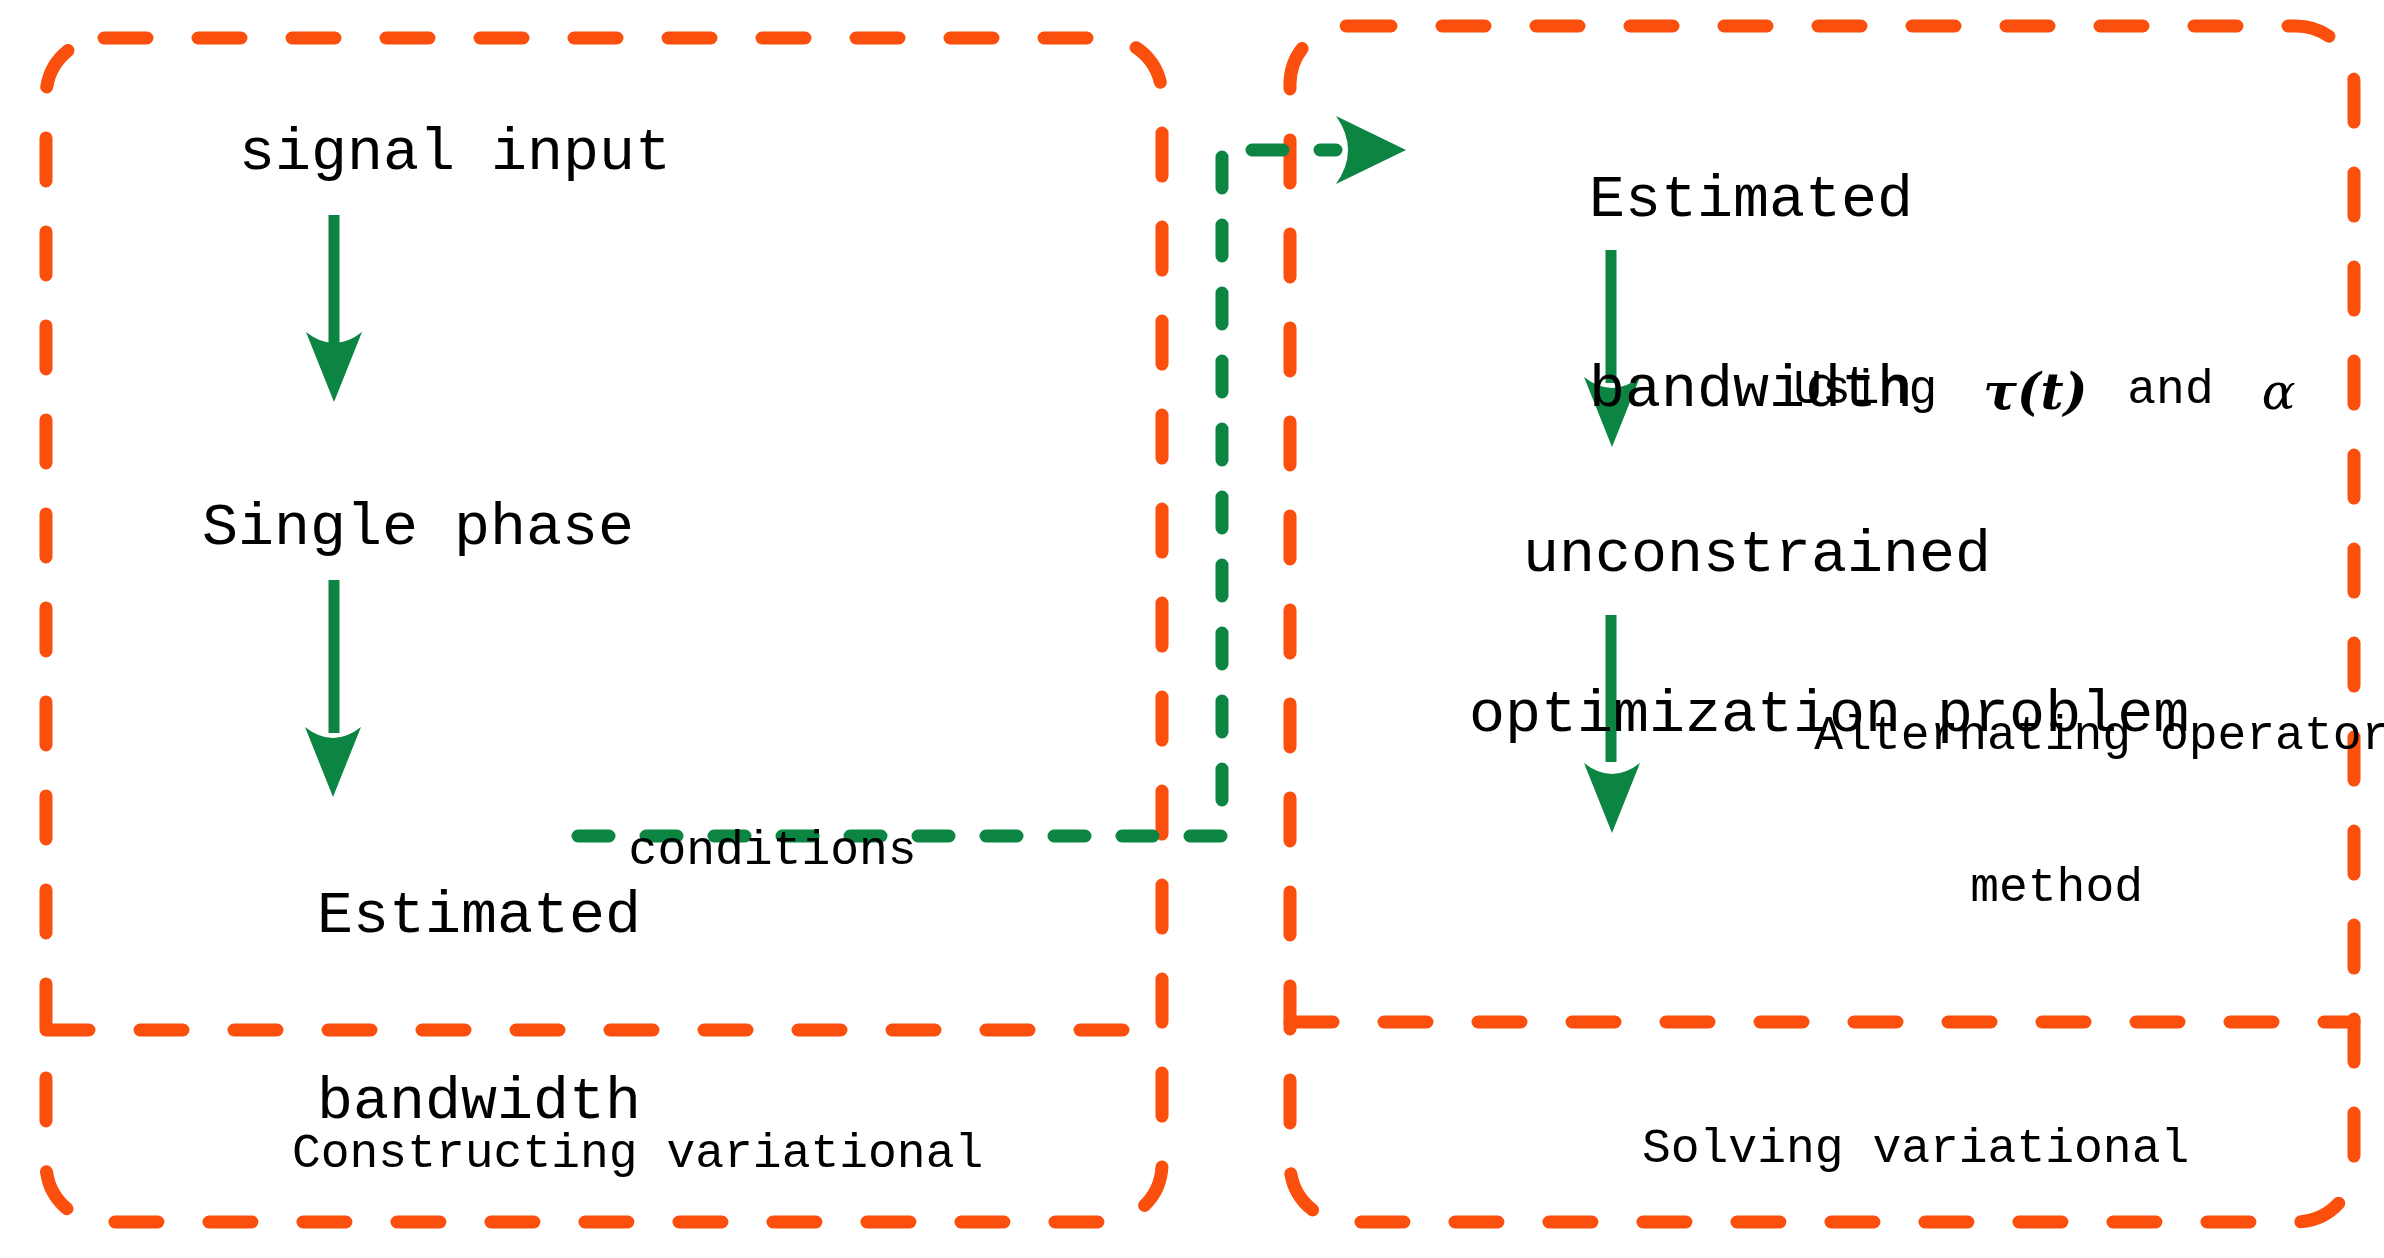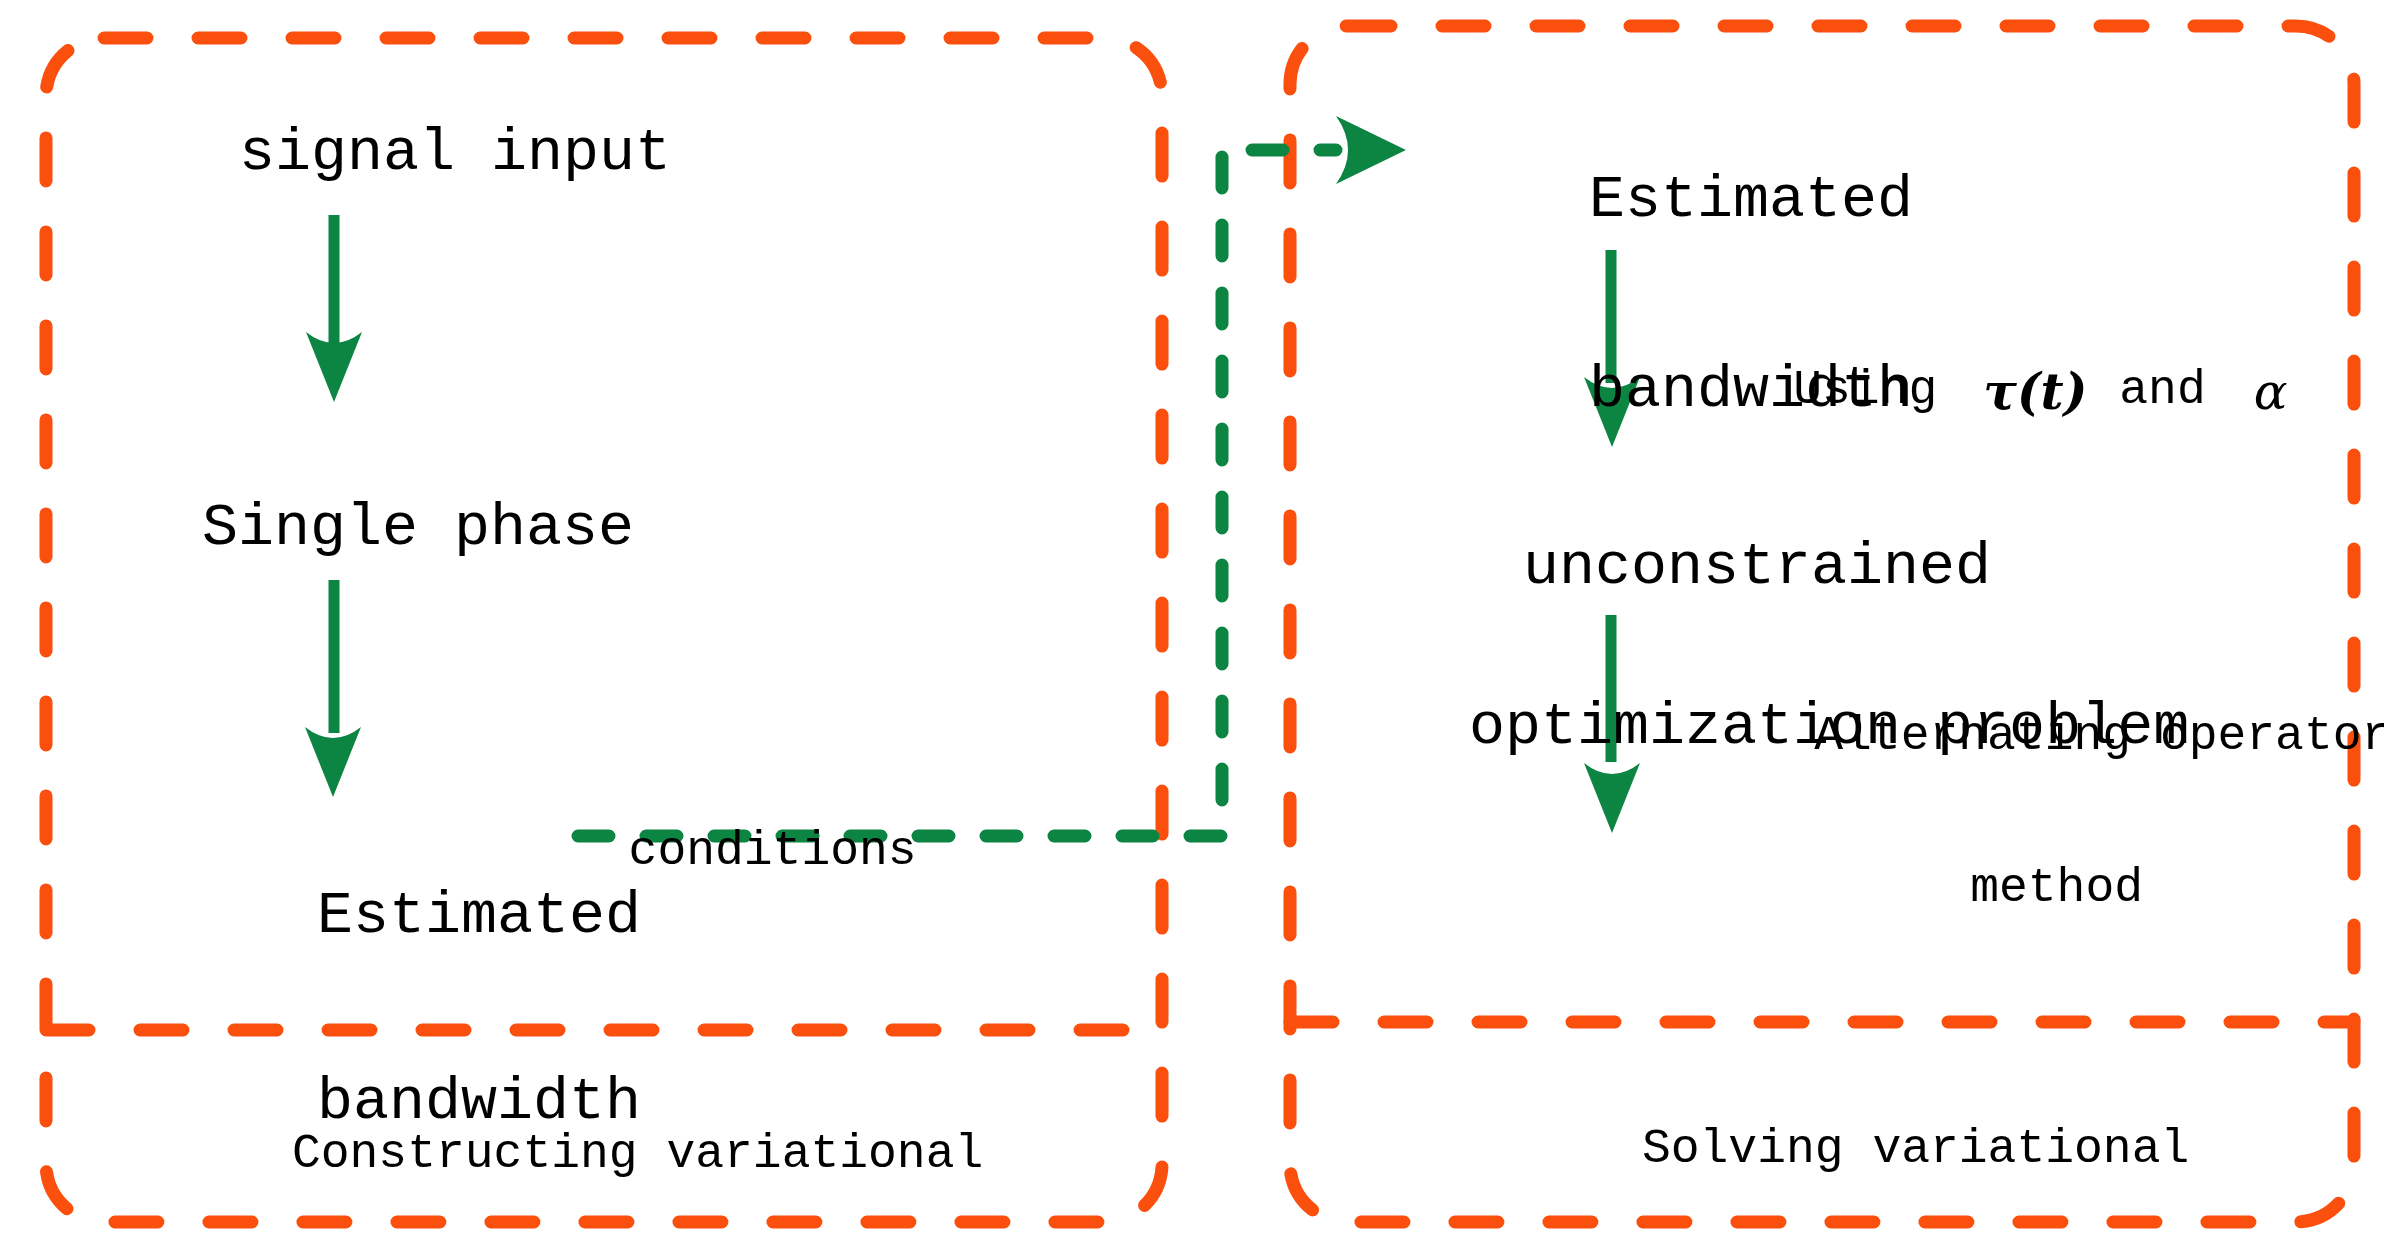--- a/index.html
+++ b/index.html
@@ -84,24 +84,24 @@
     <span>Constructing variational</span><br>
     
   </div>
 
   <div class="t node" style="left:1445px;top:58px;line-height:95px;">
     <span>Estimated</span><br>
     <span>bandwidth</span>
   </div>
 
   <div class="t label" style="left:1678px;top:318px;line-height:48px;">
-    <span>Using</span><span class="math math-bold" style="margin-left:46px;">τ(t)</span><span style="margin-left:32px;">and</span><span class="math" style="margin-left:48px;">α</span>
+    <span>Using</span><span class="math math-bold" style="margin-left:46px;">τ(t)</span><span style="margin-left:40px;">and</span><span class="math" style="margin-left:48px;">α</span>
   </div>
 
-  <div class="t node center" style="left:1325px;top:447px;width:720px;line-height:80px;">
+  <div class="t node center" style="left:1325px;top:435px;width:720px;line-height:80px;">
     <span>unconstrained</span><br>
     <span>optimization problem</span>
   </div>
 
   <div class="t label center" style="left:1699px;top:622px;width:600px;line-height:76px;">
     <span>Alternating operator</span><br>
     <span>method</span>
   </div>
 
 

